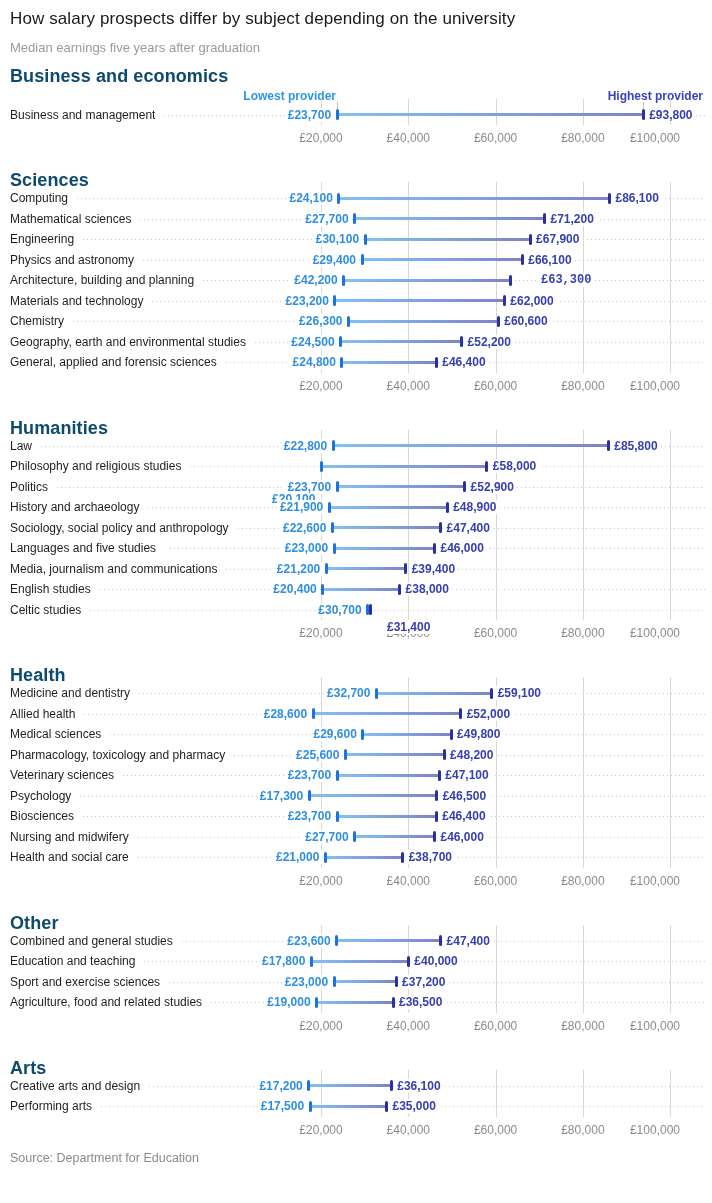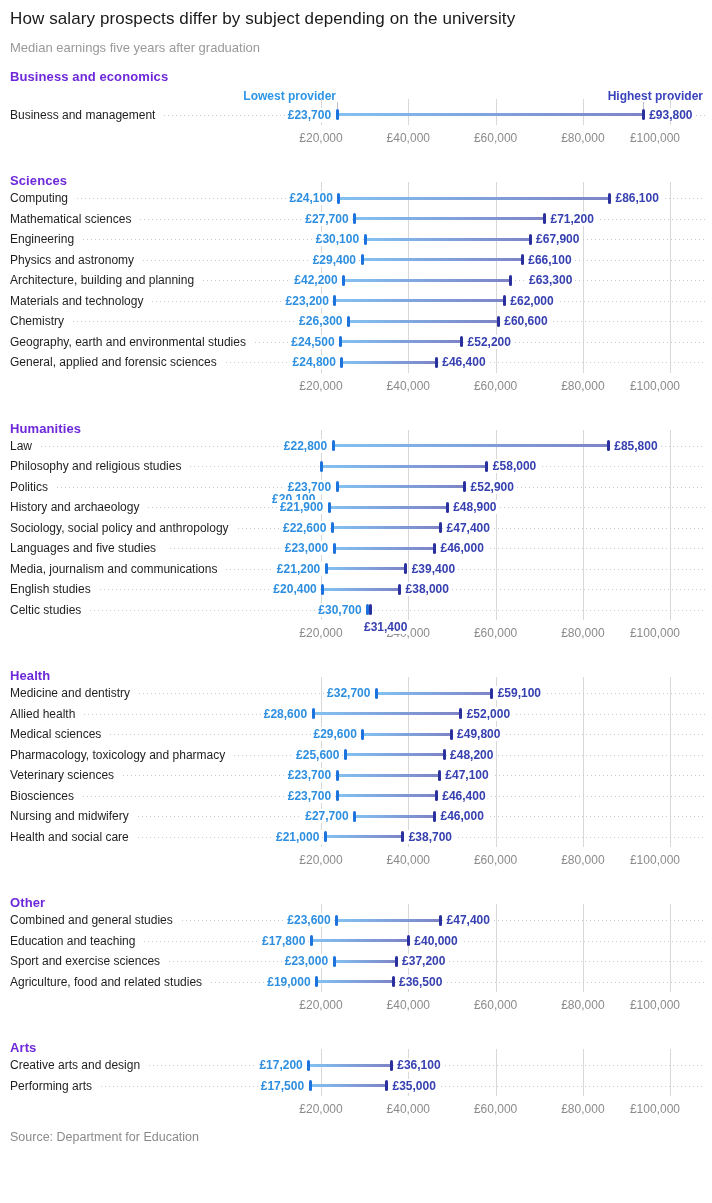--- a/index.html
+++ b/index.html
@@ -4,21 +4,21 @@
 <style>
   html,body { margin:0; padding:0; background:#ffffff; }
   body { font-family:"Liberation Sans","DejaVu Sans",sans-serif; }
   .page { position:relative; width:712px; height:1203px; overflow:hidden; background:#fff; }
 
   .title { font-size:17px; font-weight:500; color:#1a1a1a; margin:8px 0 0 10px; line-height:1.35; letter-spacing:.1px; }
   .subtitle { font-size:13px; color:#9a9a9a; margin:9px 0 0 10px; line-height:1.2; }
 
   .section { position:relative; margin-top:24px; }
   .section.first { margin-top:13px; }
-  .sec-header { font-size:13px; font-weight:bold; color:#6d28d9; margin:8px 0 0 10px; line-height:15px; letter-spacing:.1px; }
+  .sec-header { font-size:18px; font-weight:bold; color:#0c4a6e; margin:8px 0 0 10px; line-height:15px; letter-spacing:.1px; }
 
   .provider-row { position:relative; height:21px; }
   .provider-label { position:absolute; bottom:2px; font-size:12px; font-weight:bold; white-space:nowrap; }
   .provider-label.low { color:var(--c-low-label,#2e96e6); }
   .provider-label.high { color:var(--c-high-label,#3a43bc); }
   .provider-tick { position:absolute; bottom:-4px; width:1px; height:7px; background:#b7bfcb; z-index:4; }
 
   .rows { position:relative; }
   .gridline { position:absolute; top:-6px; bottom:0; width:1px; background:#d8d8d8; z-index:0; }
 
@@ -126,21 +126,21 @@
             <div class="val low" style="right: 352.969px;">£29,400</div>
             <div class="val high" style="left: 525.226px;">£66,100</div>
           </div>
           <div class="row">
             <div class="subject">Architecture, building and planning</div>
             <div class="leader" style="left: 203px;"></div>
             <div class="range-line" style="left: 343.698px; width: 166.306px;"></div>
             <div class="cap low" style="left: 342.198px;"></div>
             <div class="cap high" style="left: 508.505px;"></div>
             <div class="val low" style="right: 371.302px;">£42,200</div>
-            <div class="val high" style="left: 526px;">£63,300</div>
+            <div class="val high" style="left: 538px; font-family: Liberation Mono, monospace;">£63,300</div>
           </div>
           <div class="row">
             <div class="subject">Materials and technology</div>
             <div class="leader" style="left: 152px;"></div>
             <div class="range-line" style="left: 334.968px; width: 169.362px;"></div>
             <div class="cap low" style="left: 333.468px;"></div>
             <div class="cap high" style="left: 502.83px;"></div>
             <div class="val low" style="right: 380.032px;">£23,200</div>
             <div class="val high" style="left: 507.33px;">£62,000</div>
           </div>
@@ -260,21 +260,21 @@
             <div class="val low" style="right: 392.254px;">£20,400</div>
             <div class="val high" style="left: 402.57px;">£38,000</div>
           </div>
           <div class="row">
             <div class="subject">Celtic studies</div>
             <div class="leader" style="left: 90px;"></div>
             <div class="range-line" style="left: 367.705px; width: 3.0555px;"></div>
             <div class="cap low" style="left: 366.205px;"></div>
             <div class="cap high" style="left: 369.261px;"></div>
             <div class="val low" style="right: 347.294px;">£30,700</div>
-            <div class="val high" style="left: 361px; margin-top: 17px;">£31,400</div>
+            <div class="val high" style="left: 384px; margin-top: 17px;">£31,400</div>
           </div>
         </div>
         <div class="axis">
           <div class="tick" style="left: 321px; transform: translateX(-50%);">£20,000</div>
           <div class="tick" style="left: 408.3px; transform: translateX(-50%);">£40,000</div>
           <div class="tick" style="left: 495.6px; transform: translateX(-50%);">£60,000</div>
           <div class="tick" style="left: 582.9px; transform: translateX(-50%);">£80,000</div>
           <div class="tick" style="right: 32px;">£100,000</div>
         </div>
       </div>
@@ -325,20 +325,29 @@
           <div class="row">
             <div class="subject">Veterinary sciences</div>
             <div class="leader" style="left: 123px;"></div>
             <div class="range-line" style="left: 337.151px; width: 102.141px;"></div>
             <div class="cap low" style="left: 335.651px;"></div>
             <div class="cap high" style="left: 437.791px;"></div>
             <div class="val low" style="right: 377.849px;">£23,700</div>
             <div class="val high" style="left: 442.291px;">£47,100</div>
           </div>
           <div class="row">
+            <div class="subject">Psychology</div>
+            <div class="leader" style="left: 80px;"></div>
+            <div class="range-line" style="left: 309.214px; width: 127.458px;"></div>
+            <div class="cap low" style="left: 307.714px;"></div>
+            <div class="cap high" style="left: 435.173px;"></div>
+            <div class="val low" style="right: 405.786px;">£17,300</div>
+            <div class="val high" style="left: 439.673px;">£46,500</div>
+          </div>
+          <div class="row">
             <div class="subject">Biosciences</div>
             <div class="leader" style="left: 83px;"></div>
             <div class="range-line" style="left: 337.151px; width: 99.0855px;"></div>
             <div class="cap low" style="left: 335.651px;"></div>
             <div class="cap high" style="left: 434.736px;"></div>
             <div class="val low" style="right: 377.849px;">£23,700</div>
             <div class="val high" style="left: 439.236px;">£46,400</div>
           </div>
           <div class="row">
             <div class="subject">Nursing and midwifery</div>

